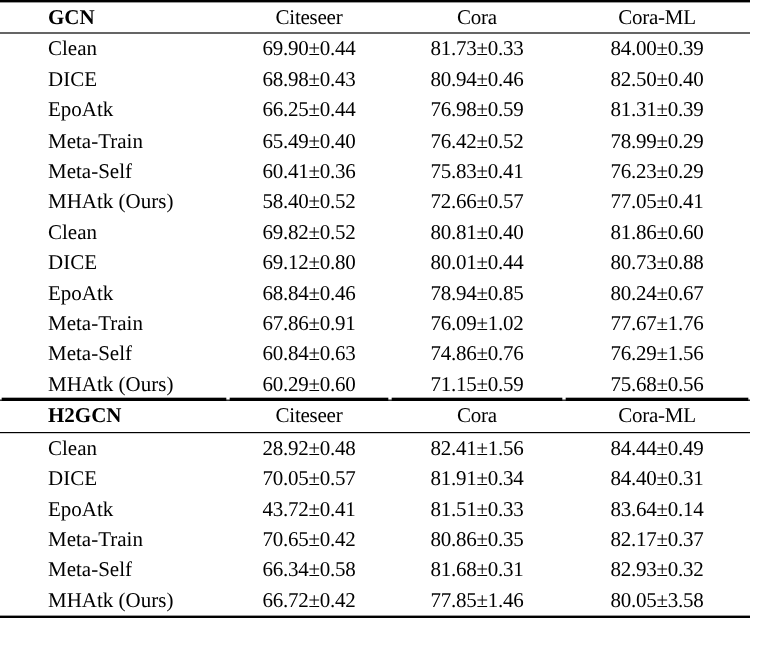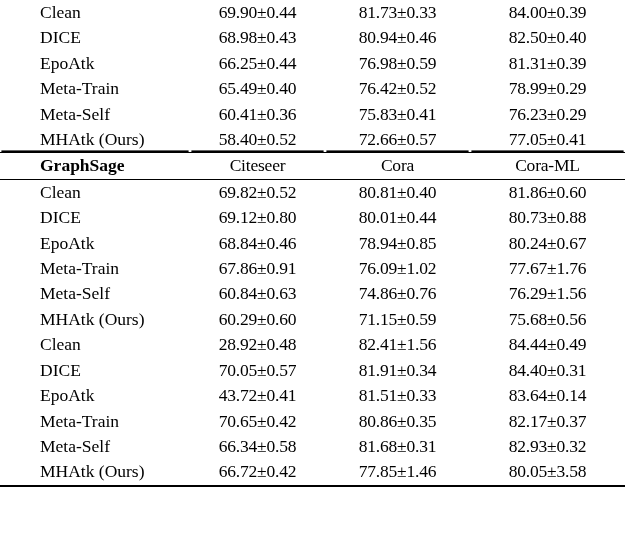--- a/index.html
+++ b/index.html
@@ -76,20 +76,26 @@
 
 <div class="table-wrap">
   <table class="results">
     <colgroup>
       <col class="c-method">
       <col class="c-d1">
       <col class="c-d2">
       <col class="c-d3">
     </colgroup>
     <tbody id="table-body">
+        <tr class="section-head rule-under-head rule-top">
+          <th class="method">GCN</th>
+          <th class="num">Citeseer</th>
+          <th class="num">Cora</th>
+          <th class="num">Cora-ML</th>
+        </tr>
         <tr class="data-row">
           <td class="method">Clean</td>
           <td class="num">69.90±0.44</td>
           <td class="num">81.73±0.33</td>
           <td class="num">84.00±0.39</td>
         </tr>
         <tr class="data-row">
           <td class="method">DICE</td>
           <td class="num">68.98±0.43</td>
           <td class="num">80.94±0.46</td>
@@ -112,26 +118,20 @@
           <td class="num">60.41±0.36</td>
           <td class="num">75.83±0.41</td>
           <td class="num bold">76.23±0.29</td>
         </tr>
         <tr class="data-row">
           <td class="method">MHAtk (Ours)</td>
           <td class="num bold">58.40±0.52</td>
           <td class="num bold">72.66±0.57</td>
           <td class="num">77.05±0.41</td>
         </tr>
-        <tr class="section-head rule-under-head rule-double">
-          <th class="method">GraphSage</th>
-          <th class="num">Citeseer</th>
-          <th class="num">Cora</th>
-          <th class="num">Cora-ML</th>
-        </tr>
         <tr class="data-row">
           <td class="method">Clean</td>
           <td class="num">69.82±0.52</td>
           <td class="num">80.81±0.40</td>
           <td class="num">81.86±0.60</td>
         </tr>
         <tr class="data-row">
           <td class="method">DICE</td>
           <td class="num">69.12±0.80</td>
           <td class="num">80.01±0.44</td>
@@ -153,20 +153,26 @@
           <td class="method">Meta-Self</td>
           <td class="num">60.84±0.63</td>
           <td class="num">74.86±0.76</td>
           <td class="num">76.29±1.56</td>
         </tr>
         <tr class="data-row">
           <td class="method">MHAtk (Ours)</td>
           <td class="num bold">60.29±0.60</td>
           <td class="num bold">71.15±0.59</td>
           <td class="num bold">75.68±0.56</td>
+        </tr>
+        <tr class="section-head rule-under-head rule-double">
+          <th class="method">H2GCN</th>
+          <th class="num">Citeseer</th>
+          <th class="num">Cora</th>
+          <th class="num">Cora-ML</th>
         </tr>
         <tr class="data-row">
           <td class="method">Clean</td>
           <td class="num">28.92±0.48</td>
           <td class="num">82.41±1.56</td>
           <td class="num">84.44±0.49</td>
         </tr>
         <tr class="data-row">
           <td class="method">DICE</td>
           <td class="num">70.05±0.57</td>

